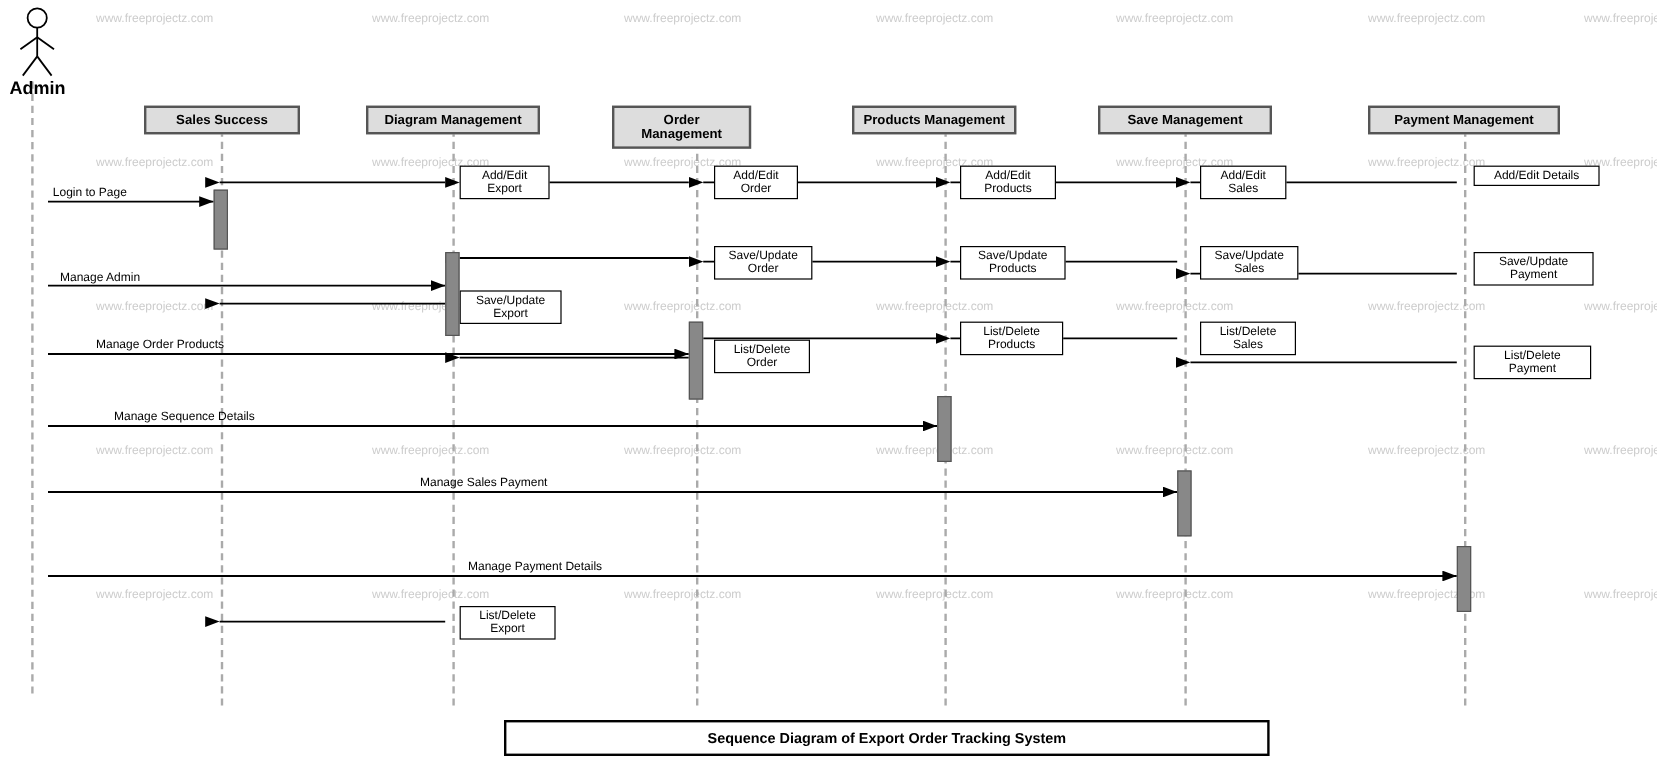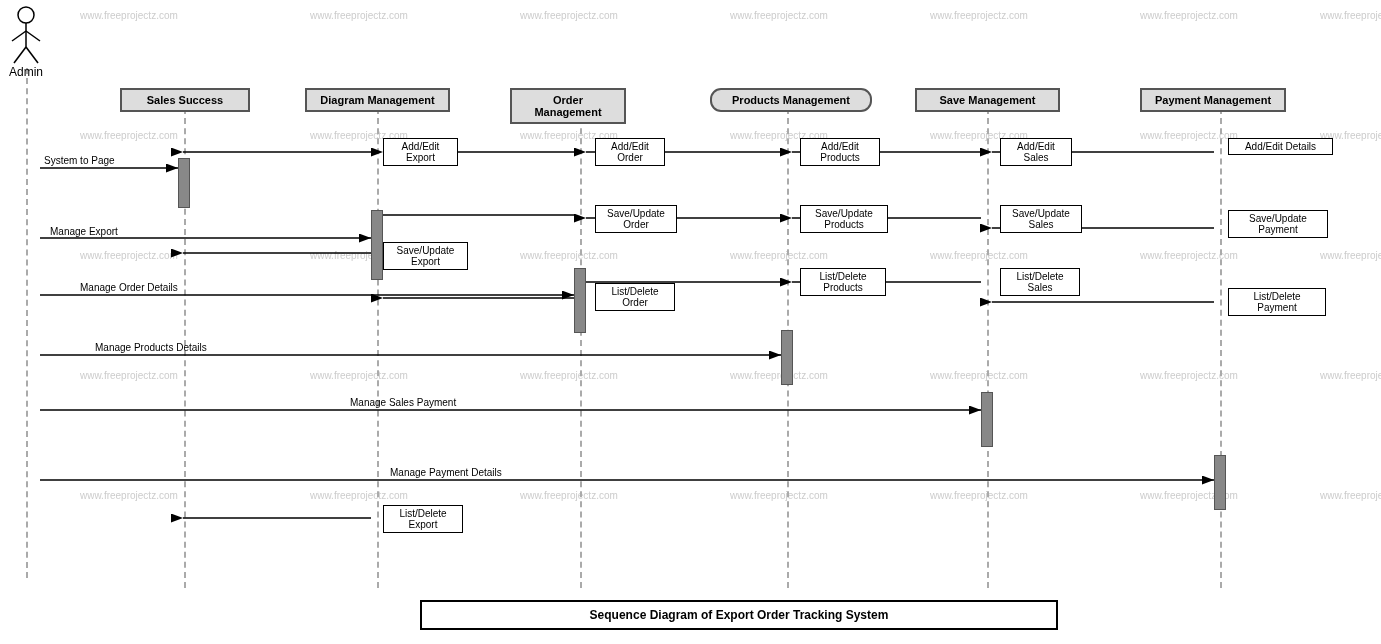--- a/index.html
+++ b/index.html
@@ -42,22 +42,22 @@
     .actor-figure {
       position: absolute;
       text-align: center;
       z-index: 10;
     }
     .actor-figure svg {
       display: block;
       margin: 0 auto;
     }
     .actor-label {
-      font-size: 12px;
-      font-weight: normal;
+      font-size: 15px;
+      font-weight: bold;
       text-align: center;
     }
 
     
     .system-box {
       position: absolute;
       border: 2px solid #555;
       background: #ddd;
       text-align: center;
       font-size: 11px;
@@ -168,27 +168,27 @@
 
 <div class="system-box" style="left:120px;top:88px;width:130px;">
   <span>Sales Success</span>
 </div>
 <div class="system-box" style="left:305px;top:88px;width:145px;">
   <span>Diagram Management</span>
 </div>
 <div class="system-box" style="left:510px;top:88px;width:116px;">
   <span>Order Management</span>
 </div>
-<div class="system-box" style="left:710px;top:88px;width:162px;border-radius:11px;">
+<div class="system-box" style="left:710px;top:88px;width:137px;">
   <span>Products Management</span>
 </div>
 <div class="system-box" style="left:915px;top:88px;width:145px;">
   <span>Save Management</span>
 </div>
-<div class="system-box" style="left:1140px;top:88px;width:146px;">
+<div class="system-box" style="left:1140px;top:88px;width:160px;">
   <span>Payment Management</span>
 </div>
 
 <div class="lifeline" style="left:26px;top:68px;height:510px;"></div>
 
 <div class="lifeline" style="left:184px;top:108px;height:480px;"></div>
 
 <div class="lifeline" style="left:377px;top:108px;height:480px;"></div>
 
 <div class="lifeline" style="left:580px;top:108px;height:480px;"></div>
@@ -258,24 +258,24 @@
   <line x1="1214" y1="228" x2="992" y2="228" stroke="#000" stroke-width="1.5" marker-end="url(#arrowhead-left)"></line>
 
   <line x1="1214" y1="302" x2="992" y2="302" stroke="#000" stroke-width="1.5" marker-end="url(#arrowhead-left)"></line>
 
   <line x1="40" y1="480" x2="1214" y2="480" stroke="#000" stroke-width="1.5" marker-end="url(#arrowhead)"></line>
 
   <line x1="371" y1="518" x2="183" y2="518" stroke="#000" stroke-width="1.5" marker-end="url(#arrowhead-left)"></line>
 
 </svg>
 
-<div class="msg-label" style="left:44px;top:155px;">System to Page</div>
-<div class="msg-label" style="left:50px;top:226px;">Manage Export</div>
-<div class="msg-label" style="left:80px;top:282px;">Manage Order Details</div>
-<div class="msg-label" style="left:95px;top:342px;">Manage Products Details</div>
+<div class="msg-label" style="left:44px;top:155px;">Login to Page</div>
+<div class="msg-label" style="left:50px;top:226px;">Manage Admin</div>
+<div class="msg-label" style="left:80px;top:282px;">Manage Order Products</div>
+<div class="msg-label" style="left:95px;top:342px;">Manage Sequence Details</div>
 <div class="msg-label" style="left:350px;top:397px;">Manage Sales Payment</div>
 <div class="msg-label" style="left:390px;top:467px;">Manage Payment Details</div>
 
 <div class="note-box" style="left:383px;top:138px;width:75px;">
   <span>Add/Edit</span><br>
   <span>Export</span>
 </div>
 
 <div class="note-box" style="left:383px;top:242px;width:85px;">
   <span>Save/Update</span><br>

